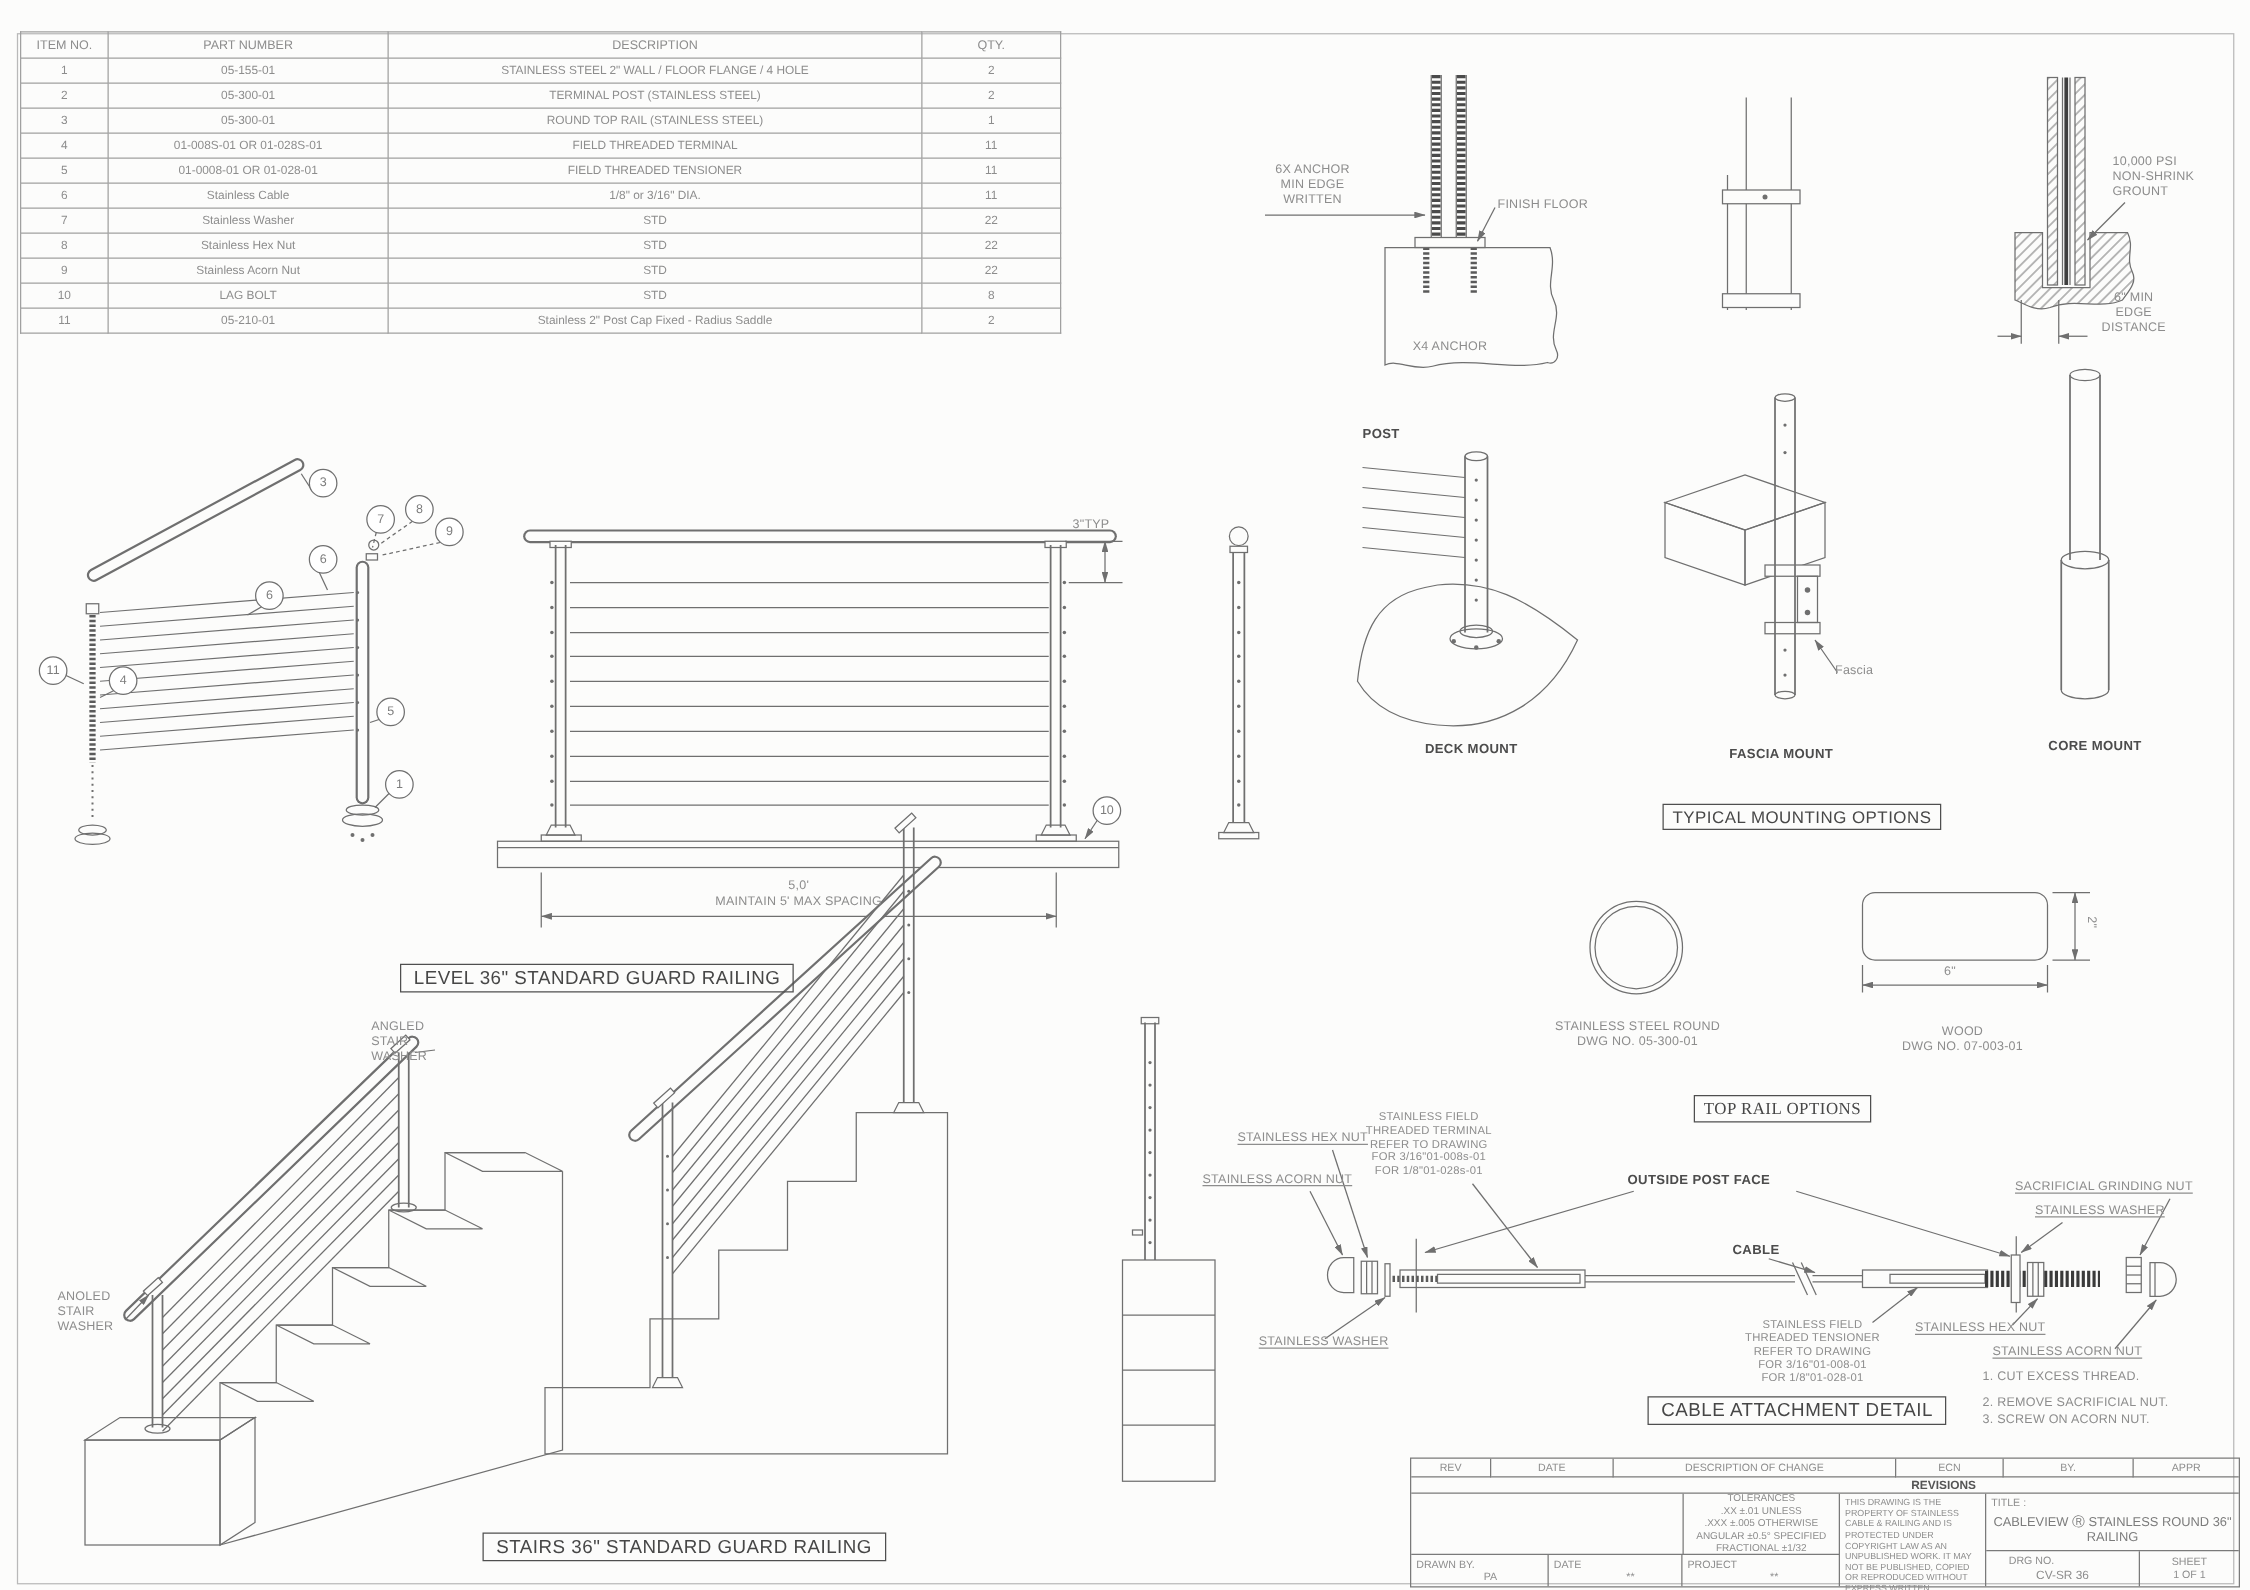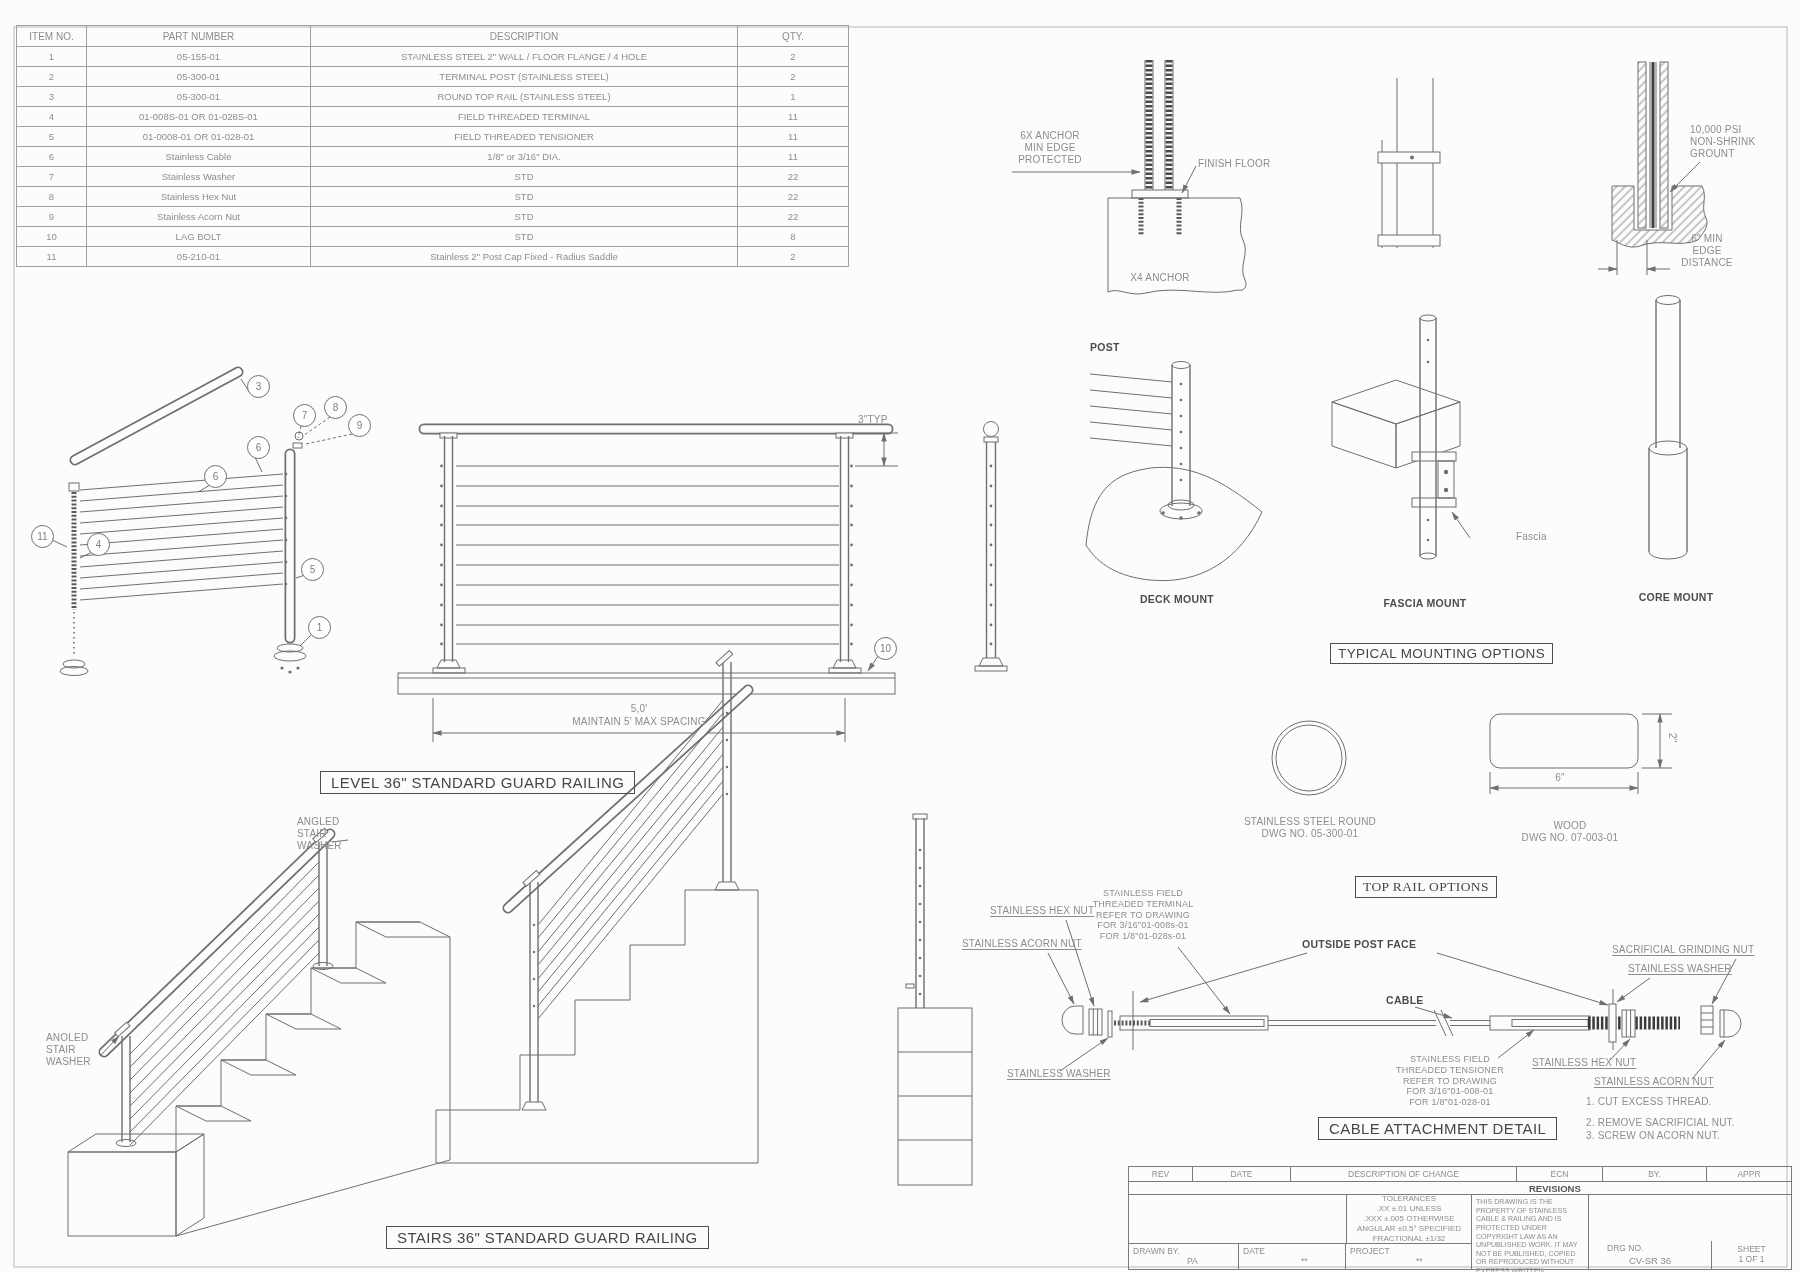--- a/index.html
+++ b/index.html
@@ -491,33 +491,33 @@
           <td>11</td>
           <td>05-210-01</td>
           <td>Stainless 2" Post Cap Fixed - Radius Saddle</td>
           <td>2</td>
         </tr>
       </tbody>
   </table>
 
   <div class="lbl c" style="left:995px;top:130px;width:110px;">6X ANCHOR
 MIN EDGE
-PROTECTED</div>
+WRITTEN</div>
   <div class="lbl" style="left:1198px;top:158px;">FINISH FLOOR</div>
   <div class="lbl c" style="left:1110px;top:272px;width:100px;">X4 ANCHOR</div>
 
   <div class="lbl" style="left:1690px;top:124px;width:110px;">10,000 PSI
 NON-SHRINK
 GROUNT</div>
   <div class="lbl c" style="left:1668px;top:233px;width:78px;">6" MIN
 EDGE
 DISTANCE</div>
 
   <div class="lbl b" style="left:1090px;top:341px;">POST</div>
-  <div class="lbl" style="left:1468px;top:531px;margin-left:48px;">Fascia</div>
+  <div class="lbl" style="left:1468px;top:531px;">Fascia</div>
   <div class="lbl b c" style="left:1127px;top:593px;width:100px;">DECK MOUNT</div>
   <div class="lbl b c" style="left:1370px;top:597px;width:110px;">FASCIA MOUNT</div>
   <div class="lbl b c" style="left:1626px;top:591px;width:100px;">CORE MOUNT</div>
   <div class="boxtitle s" style="left:1330px;top:643px;">TYPICAL MOUNTING OPTIONS</div>
 
   <div class="lbl c" style="left:1240px;top:816px;width:140px;">STAINLESS STEEL ROUND
 DWG NO. 05-300-01</div>
   <div class="lbl c" style="left:1505px;top:820px;width:130px;">WOOD
 DWG NO. 07-003-01</div>
   <div class="lbl c" style="left:1540px;top:772px;width:40px;">6"</div>
@@ -586,20 +586,24 @@
     </div>
 
     <div class="tb" style="left:0;top:28px;width:218px;height:49px;border-right-width:1px;border-bottom-width:1px;"></div>
     <div class="tb cen" style="left:218px;top:28px;width:125px;height:49px;border-right-width:1px;border-bottom-width:1px;white-space:pre-line;font-size:8px;line-height:1.25;">TOLERANCES
 .XX ±.01        UNLESS
 .XXX ±.005   OTHERWISE
 ANGULAR ±0.5°  SPECIFIED
 FRACTIONAL ±1/32</div>
     <div class="tb" style="left:343px;top:28px;width:117px;height:74px;border-right-width:1px;padding:3px 4px;box-sizing:border-box;font-size:7.1px;line-height:1.22;color:#8d8d8d;">THIS DRAWING IS THE PROPERTY OF STAINLESS CABLE &amp; RAILING AND IS PROTECTED UNDER COPYRIGHT LAW AS AN UNPUBLISHED WORK. IT MAY NOT BE PUBLISHED, COPIED OR REPRODUCED WITHOUT EXPRESS WRITTEN PERMISSION FROM SC&amp;R</div>
 
+    <div class="tb" style="left:460px;top:28px;width:202px;height:46px;border-bottom-width:1px;">
+      <span class="cap">TITLE :</span>
+      <div style="position:absolute;left:0;top:16px;width:100%;text-align:center;font-size:10.3px;color:#7c7c7c;">CABLEVIEW Ⓡ STAINLESS ROUND 36" RAILING</div>
+    </div>
     <div class="tb" style="left:460px;top:74px;width:123px;height:28px;border-right-width:1px;">
       <span style="position:absolute;left:18px;top:2px;">DRG NO.</span>
       <div style="position:absolute;left:0;top:14px;width:100%;text-align:center;font-size:9.5px;">CV-SR 36</div>
     </div>
     <div class="tb" style="left:583px;top:74px;width:79px;height:28px;">
       <div style="position:absolute;left:0;top:3px;width:100%;text-align:center;">SHEET</div>
       <div style="position:absolute;left:0;top:13px;width:100%;text-align:center;">1 OF 1</div>
     </div>
 
     <div class="tb" style="left:0;top:77px;width:110px;height:25px;border-right-width:1px;">

